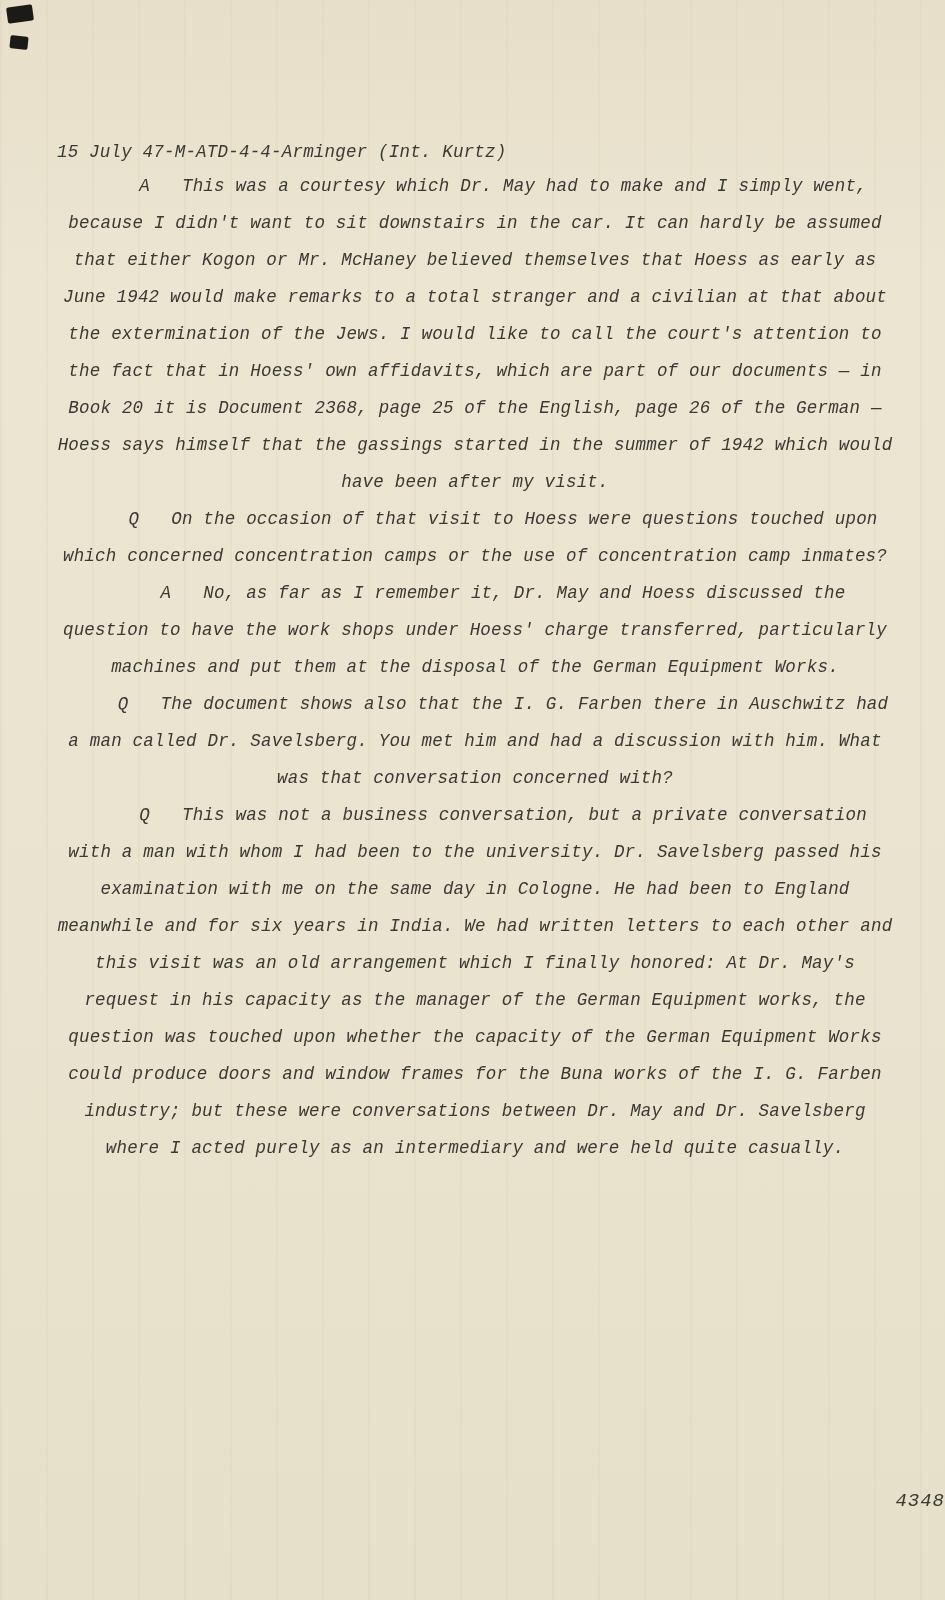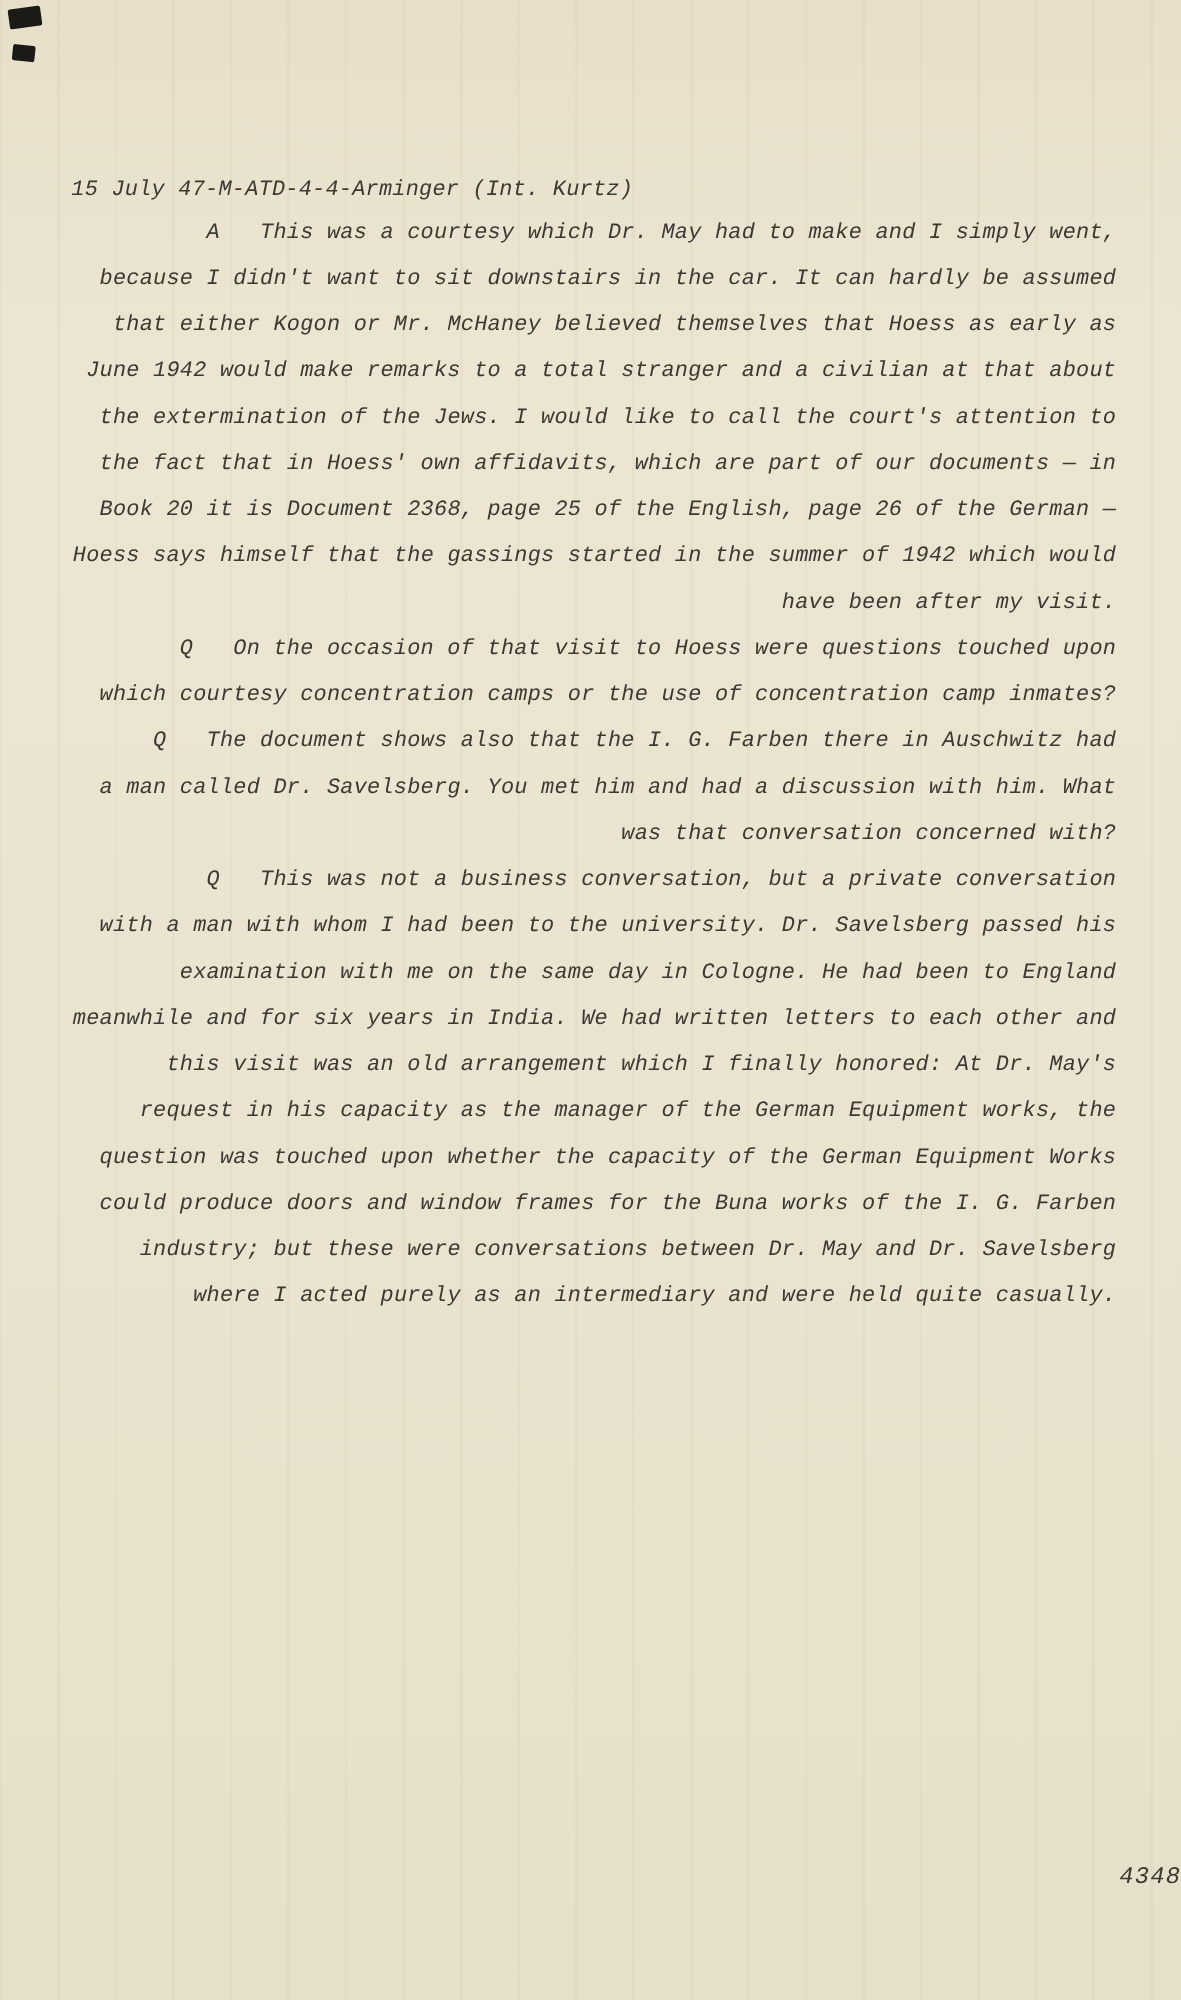--- a/index.html
+++ b/index.html
@@ -43,21 +43,21 @@
     left: 57px;
     top: 168px;
     width: 836px;
     font-size: 17.5px;
     line-height: 37px;
     letter-spacing: 0.2px;
   }
   .transcript p {
     margin: 0;
     text-indent: 3.2em;
-    text-align: right;
+    text-align: center;
   }
   .speaker { display: inline; }
   .speaker::after { content: "\00a0\00a0\00a0"; }
   .page-number {
     position: absolute;
     left: 0;
     top: 1490px;
     width: 100%;
     text-align: right;
     font-size: 19px;
@@ -74,21 +74,24 @@
 
   <div class="doc-header">
     <div>15 July 47-M-ATD-4-4-Arminger (Int. Kurtz)</div>
   </div>
 
   <div class="transcript">
     <p>
       <span class="speaker">A</span><span>This was a courtesy which Dr. May had to make and I simply went, because I didn't want to sit downstairs in the car. It can hardly be assumed that either Kogon or Mr. McHaney believed themselves that Hoess as early as June 1942 would make remarks to a total stranger and a civilian at that about the extermination of the Jews. I would like to call the court's attention to the fact that in Hoess' own affidavits, which are part of our documents — in Book 20 it is Document 2368, page 25 of the English, page 26 of the German — Hoess says himself that the gassings started in the summer of 1942 which would have been after my visit.</span>
     </p>
     <p>
-      <span class="speaker">Q</span><span>On the occasion of that visit to Hoess were questions touched upon which courtesy concentration camps or the use of concentration camp inmates?</span>
+      <span class="speaker">Q</span><span>On the occasion of that visit to Hoess were questions touched upon which concerned concentration camps or the use of concentration camp inmates?</span>
+    </p>
+    <p>
+      <span class="speaker">A</span><span>No, as far as I remember it, Dr. May and Hoess discussed the question to have the work shops under Hoess' charge transferred, particularly machines and put them at the disposal of the German Equipment Works.</span>
     </p>
     <p>
       <span class="speaker">Q</span><span>The document shows also that the I. G. Farben there in Auschwitz had a man called Dr. Savelsberg. You met him and had a discussion with him. What was that conversation concerned with?</span>
     </p>
     <p>
       <span class="speaker">Q</span><span>This was not a business conversation, but a private conversation with a man with whom I had been to the university. Dr. Savelsberg passed his examination with me on the same day in Cologne. He had been to England meanwhile and for six years in India. We had written letters to each other and this visit was an old arrangement which I finally honored: At Dr. May's request in his capacity as the manager of the German Equipment works, the question was touched upon whether the capacity of the German Equipment Works could produce doors and window frames for the Buna works of the I. G. Farben industry; but these were conversations between Dr. May and Dr. Savelsberg where I acted purely as an intermediary and were held quite casually.</span>
     </p>
   </div>
 
   <div class="page-number">4348</div>

